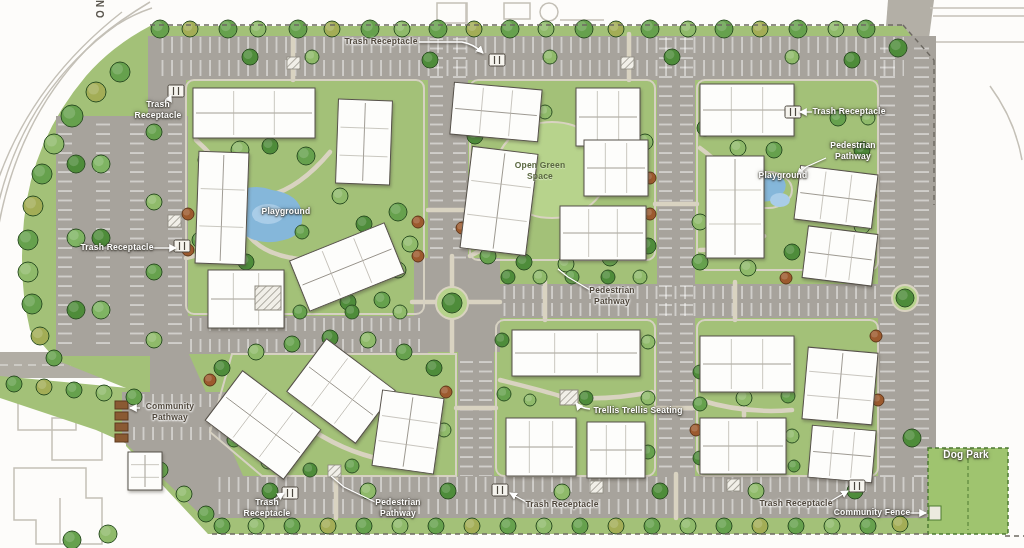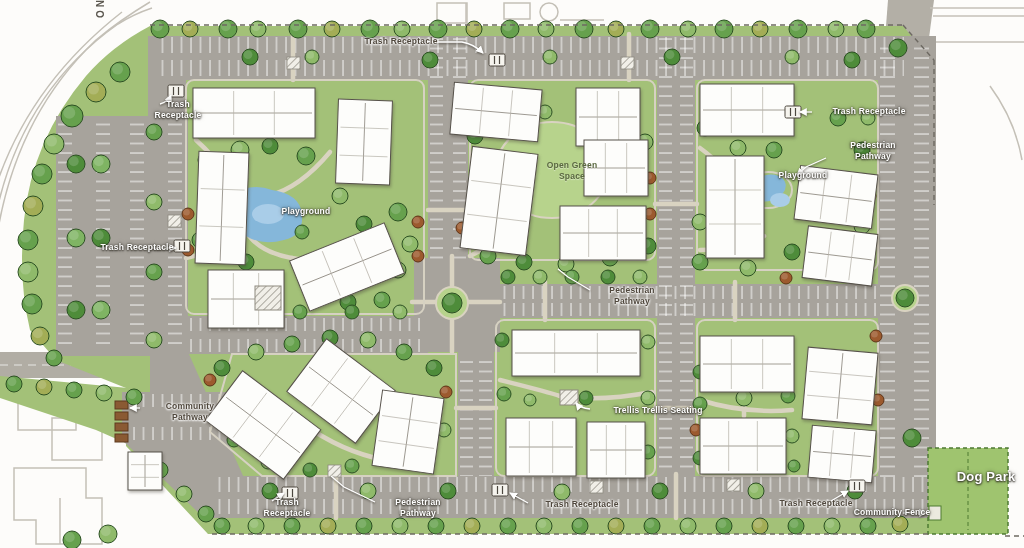--- a/index.html
+++ b/index.html
@@ -3,21 +3,21 @@
 <meta charset="utf-8">
 <style>
   html,body{margin:0;padding:0;background:#ffffff;}
   .stage{position:relative;width:1024px;height:548px;overflow:hidden;
          background:#fdfcfa;font-family:"Liberation Sans",sans-serif;}
   svg{position:absolute;inset:0;display:block;}
 
   
   .lbl{position:absolute;font-weight:bold;font-size:8.5px;line-height:1.3;
        letter-spacing:.2px;text-align:center;transform:translate(-50%,-50%);
-       white-space:nowrap;pointer-events:none;margin-left:20px;}
+       white-space:nowrap;pointer-events:none;}
   .wrap{white-space:normal;}
   .light{color:var(--label_light,#fff);
          text-shadow:0 1px 2px rgba(45,42,34,.95),0 0 2px rgba(45,42,34,.8),0 0 4px rgba(45,42,34,.5);}
   .dark{color:var(--label_dark,#4f473c);
         text-shadow:0 0 2px #fff,0 0 3px #fff,0 1px 2px rgba(255,255,255,.95);}
   .olive{color:#59673f;text-shadow:0 1px 1px rgba(255,255,255,.5);}
   .street{position:absolute;left:94px;top:0px;height:44px;writing-mode:vertical-rl;
           color:#5b574f;font-weight:bold;font-size:10px;letter-spacing:3px;
           font-family:"Liberation Sans",sans-serif;}
 
@@ -765,29 +765,29 @@
     <path class="leader" d="M831,501 L848,491" marker-end="url(#arrW)"></path>
     <path class="leader" d="M903,513 L926,513" marker-end="url(#arrW)"></path>
   </g>
 </svg>
 
 <div>
   <div class="street">NO</div>
   <div class="lbl dark" style="left:381px;top:42px">Trash Receptacle</div>
   <div class="lbl light wrap" style="left:158px;top:110px;width:64px">Trash Receptacle</div>
   <div class="lbl light" style="left:117px;top:248px">Trash Receptacle</div>
-  <div class="lbl olive wrap" style="left:552px;top:171px;width:52px">Open Green Space</div>
+  <div class="lbl olive wrap" style="left:540px;top:171px;width:52px">Open Green Space</div>
   <div class="lbl light" style="left:286px;top:212px">Playground</div>
   <div class="lbl light" style="left:783px;top:176px">Playground</div>
   <div class="lbl light" style="left:849px;top:112px">Trash Receptacle</div>
   <div class="lbl light wrap" style="left:853px;top:151px;width:66px">Pedestrian Pathway</div>
   <div class="lbl dark wrap" style="left:612px;top:296px;width:60px">Pedestrian Pathway</div>
   <div class="lbl dark wrap" style="left:170px;top:412px;width:70px">Community Pathway</div>
   <div class="lbl light" style="left:638px;top:411px">Trellis Trellis Seating</div>
   <div class="lbl light wrap" style="left:267px;top:508px;width:56px">Trash Receptacle</div>
   <div class="lbl light wrap" style="left:398px;top:508px;width:56px">Pedestrian Pathway</div>
   <div class="lbl dark" style="left:562px;top:505px">Trash Receptacle</div>
   <div class="lbl dark" style="left:796px;top:504px">Trash Receptacle</div>
   <div class="lbl light" style="left:872px;top:513px">Community Fence</div>
-  <div class="lbl light" style="left:966px;top:477px;font-size:13px">Dog Park</div>
+  <div class="lbl light" style="left:966px;top:454px;font-size:10px">Dog Park</div>
 </div>
 
 </div>
 
 </body></html>

